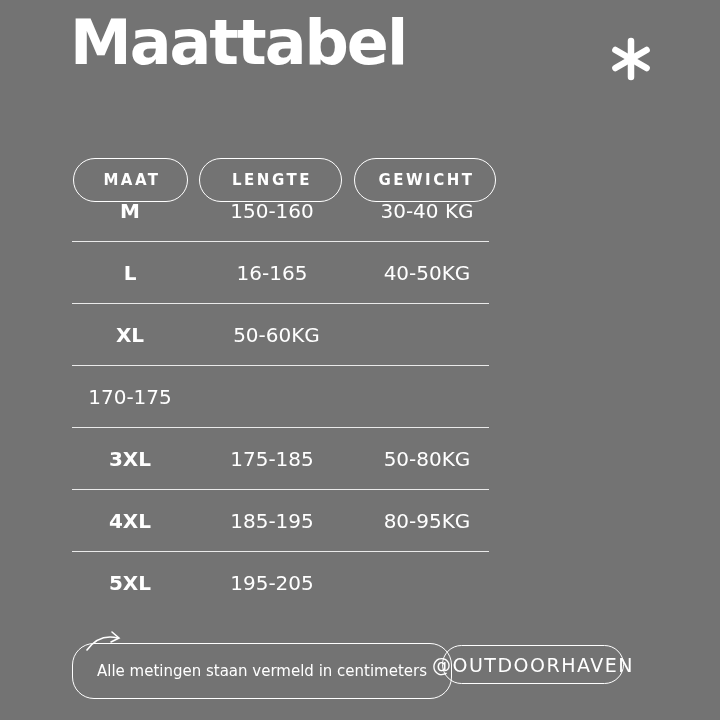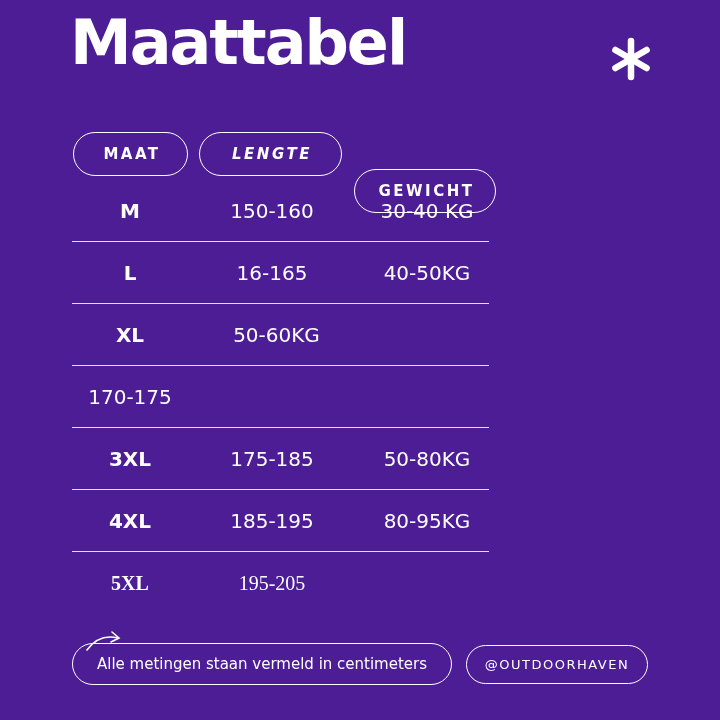--- a/index.html
+++ b/index.html
@@ -7,21 +7,21 @@
   body {
     font-family: "DejaVu Sans", "Liberation Sans", sans-serif;
     background: #9bc283;
     color: #ffffff;
     overflow: hidden;
   }
   .canvas {
     position: relative;
     width: 720px;
     height: 720px;
-    background: #4c1d95;
+    background: #737373;
   }
 
   
   .title {
     position: absolute;
     left: 70px;
     top: 12px;
     font-size: 62px;
     line-height: 62px;
     font-weight: 800;
@@ -35,92 +35,92 @@
     left: 610px;
     top: 37px;
     width: 42px;
     height: 44px;
   }
 
   
   .pills {
     position: absolute;
     left: 73px;
-    top: 132px;
-    display: flex;
-    align-items: flex-start;
+    top: 121px;
+    display: flex;
+    align-items: flex-end;
   }
   .pill {
     height: 44px;
     border: 1.6px solid #ffffff;
     border-radius: 22px;
     display: flex;
     align-items: center;
     justify-content: center;
     font-size: 15px;
     font-weight: 700;
     letter-spacing: 2.5px;
     padding-left: 3px;
     color: #ffffff;
   }
   .pill-maat    { width: 115px; }
-  .pill-lengte  { width: 143px; margin-left: 11px; font-style: italic; }
+  .pill-lengte  { width: 143px; margin-left: 11px; }
   .pill-gewicht { width: 142px; margin-left: 12px; margin-top: 37px; }
 
   
   .size-table {
     position: absolute;
     left: 72px;
     top: 180px;
     width: 417px;
   }
   .trow {
     display: grid;
     grid-template-columns: 116px 168px 133px;
     align-items: center;
     height: 62px;
     border-bottom: 1px solid rgba(255, 255, 255, 0.85);
   }
-  .trow:last-child { border-bottom: none; font-family: Liberation Serif, serif; }
+  .trow:last-child { border-bottom: none; }
   .cell {
     text-align: center;
     font-size: 20px;
     font-weight: 400;
     color: #ffffff;
   }
   .cell.size { font-weight: 700; font-size: 20px; }
   .cell.wt { padding-left: 9px; }
 
   
   .footer-note-pill {
     position: absolute;
     left: 72px;
     top: 643px;
     width: 380px;
-    height: 42px;
+    height: 56px;
     border: 1.6px solid #ffffff;
     border-radius: 22px;
     display: flex;
     align-items: center;
     justify-content: center;
     font-size: 15px;
     color: #ffffff;
   }
   .footer-handle-pill {
     position: absolute;
-    left: 466px;
+    left: 442px;
     top: 645px;
     width: 182px;
     height: 39px;
     border: 1.6px solid #ffffff;
     border-radius: 20px;
     display: flex;
     align-items: center;
     justify-content: center;
-    font-size: 13px;
+    font-size: 19px;
     letter-spacing: 1.5px;
     color: #ffffff;
   }
   .arrow-flick {
     position: absolute;
     left: 86px;
     top: 629px;
     width: 40px;
     height: 24px;
   }

